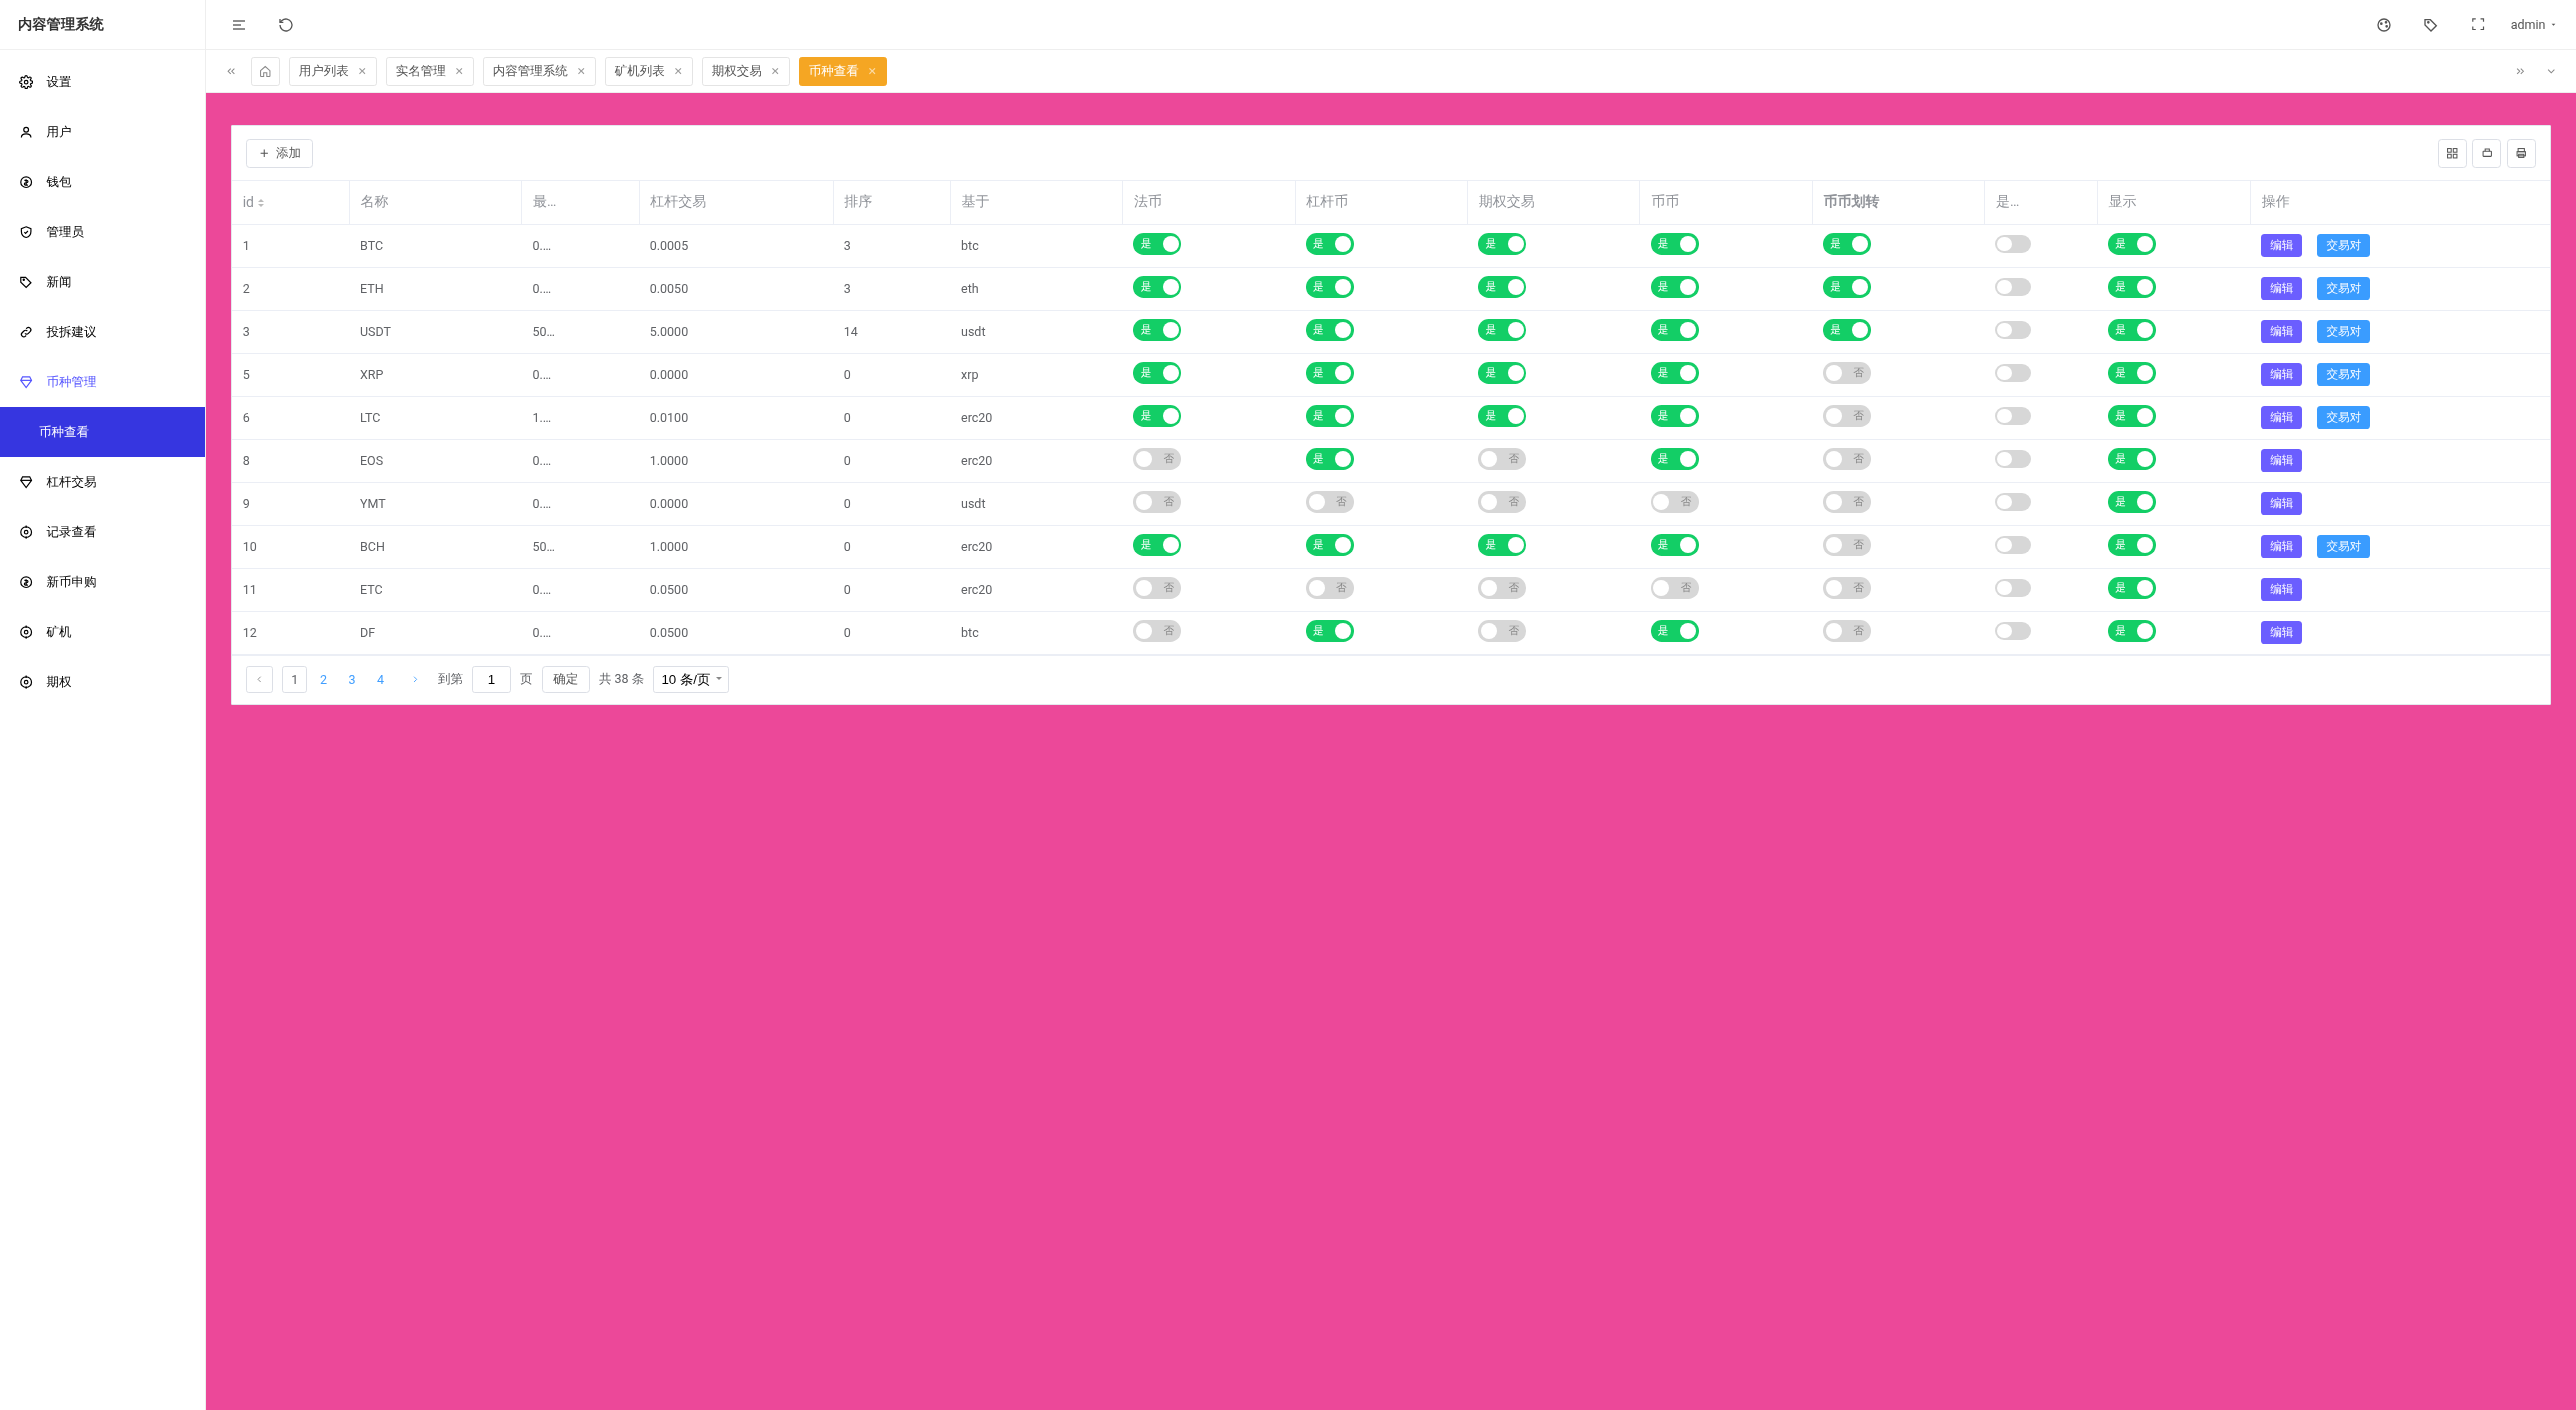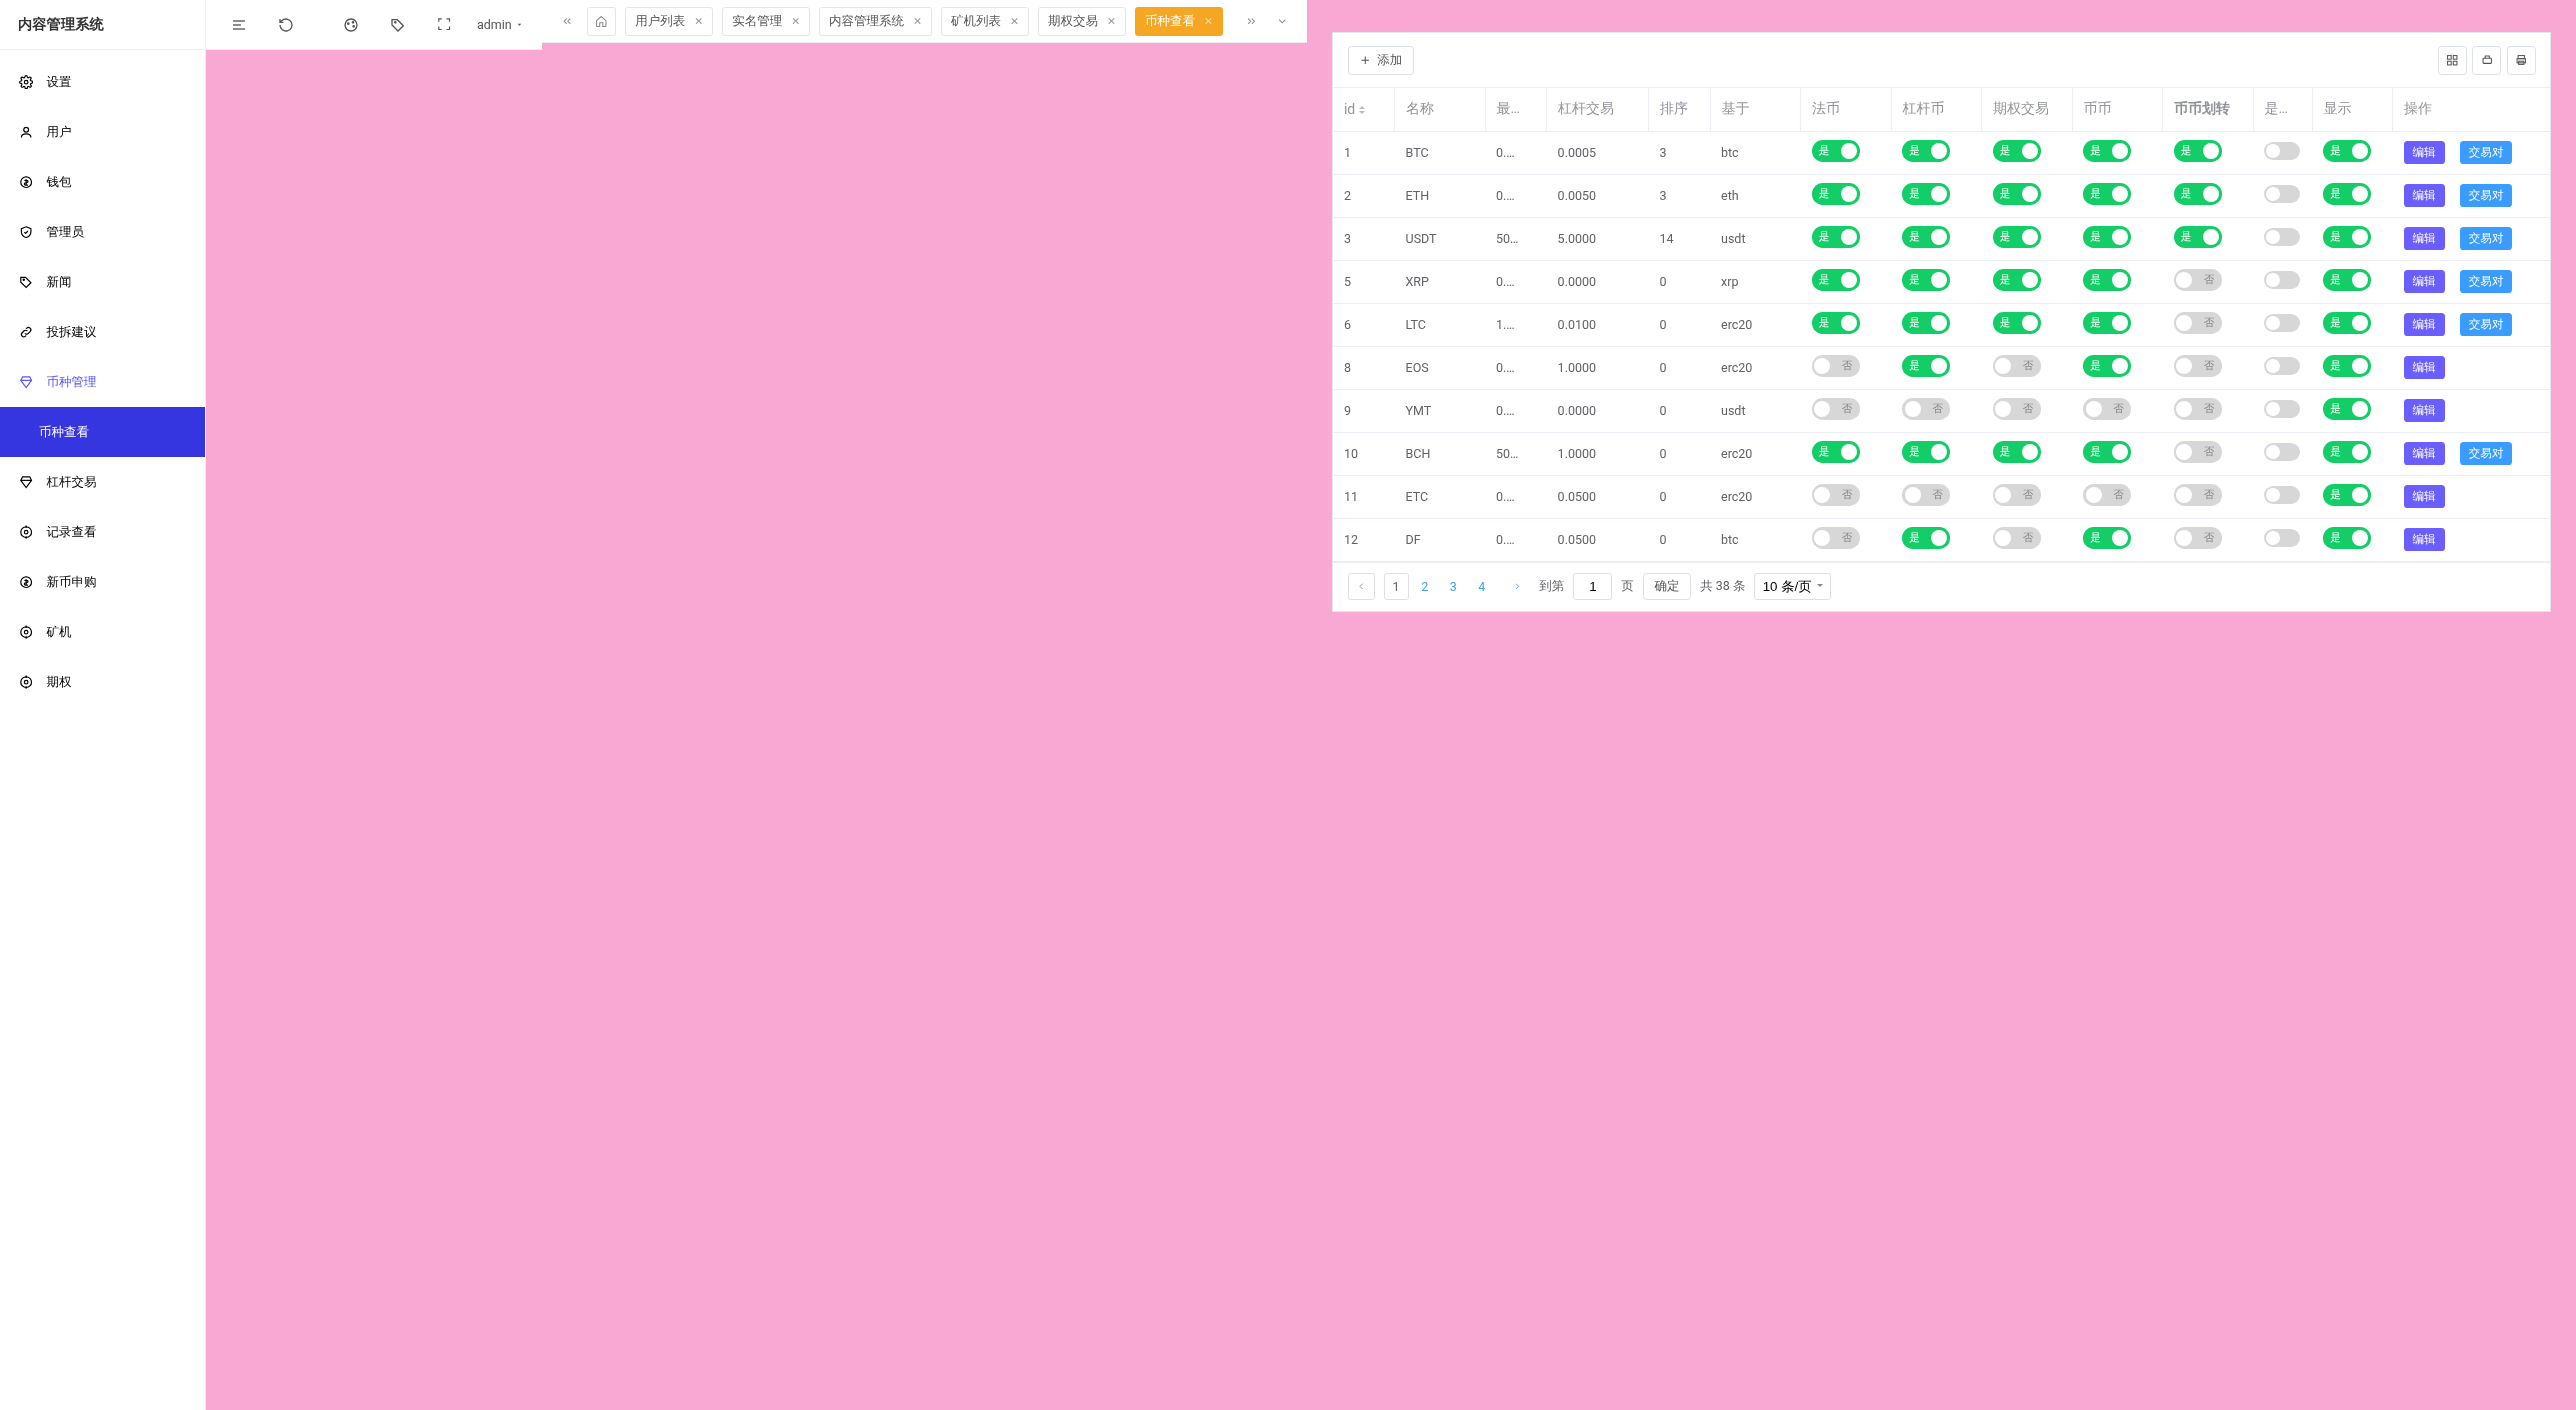--- a/index.html
+++ b/index.html
@@ -5,21 +5,21 @@
 *{box-sizing:border-box;margin:0;padding:0;}
 body{font-family:-apple-system,BlinkMacSystemFont,"Segoe UI",Roboto,"Helvetica Neue",Arial,sans-serif;font-size:12.5px;color:#333;background:#fff;}
 .app{display:flex;height:100vh;}
 .sidebar{width:206px;background:#fff;border-right:0.9px solid #eee;display:flex;flex-direction:column;flex-shrink:0;font-family:Liberation Serif, serif;}
 .logo{height:50px;display:flex;align-items:center;padding:0 18px;font-weight:600;font-size:14.3px;border-bottom:0.9px solid #f0f0f0;}
 .nav{flex:1;overflow-y:auto;padding-top:7.2px;}
 .nav-item{display:flex;align-items:center;height:50px;padding:0 18px;color:#000000;cursor:pointer;gap:12.5px;}
 .nav-item.active-parent{color:#5454ff;}
 .nav-item.active{background:#3636e0;color:#fff;padding-left:39px;}
 .nav-item .ico{width:16px;height:16px;display:flex;align-items:center;justify-content:center;flex-shrink:0;}
-.main{flex:1;display:flex;flex-direction:row;background:#f9a8d4;min-width:0;}
+.main{flex:1;display:flex;flex-direction:column;background:#ec4899;min-width:0;}
 .topbar{height:50px;background:#fff;display:flex;align-items:center;padding:0 18px;gap:18px;border-bottom:0.9px solid #eee;}
 .top-icon{width:29px;height:29px;display:flex;align-items:center;justify-content:center;color:#555;cursor:pointer;}
 .tabbar{height:43px;background:#fff;display:flex;align-items:center;padding:0 14.3px;gap:9px;border-bottom:0.9px solid #eee;}
 .tab-scroll-btn{width:21.5px;height:21.5px;display:flex;align-items:center;justify-content:center;color:#888;cursor:pointer;}
 .tab{height:29px;display:flex;align-items:center;border:0.9px solid #e4e4e4;border-radius:2.7px;padding:0 9px;color:#555;gap:9px;background:#fff;cursor:pointer;}
 .tab.active{background:#f5a623;border-color:#f5a623;color:#fff;}
 .tab-close{font-size:10.7px;color:inherit;opacity:.6;cursor:pointer;}
 .tab-home{border:0.9px solid #e4e4e4;border-radius:2.7px;width:29px;height:29px;display:flex;align-items:center;justify-content:center;color:#888;cursor:pointer;}
 .content{flex:1;padding:32px 25px 10.7px;overflow:auto;}
 .card{background:#fff;border:0.9px solid #e4e7ed;border-radius:1px;}

